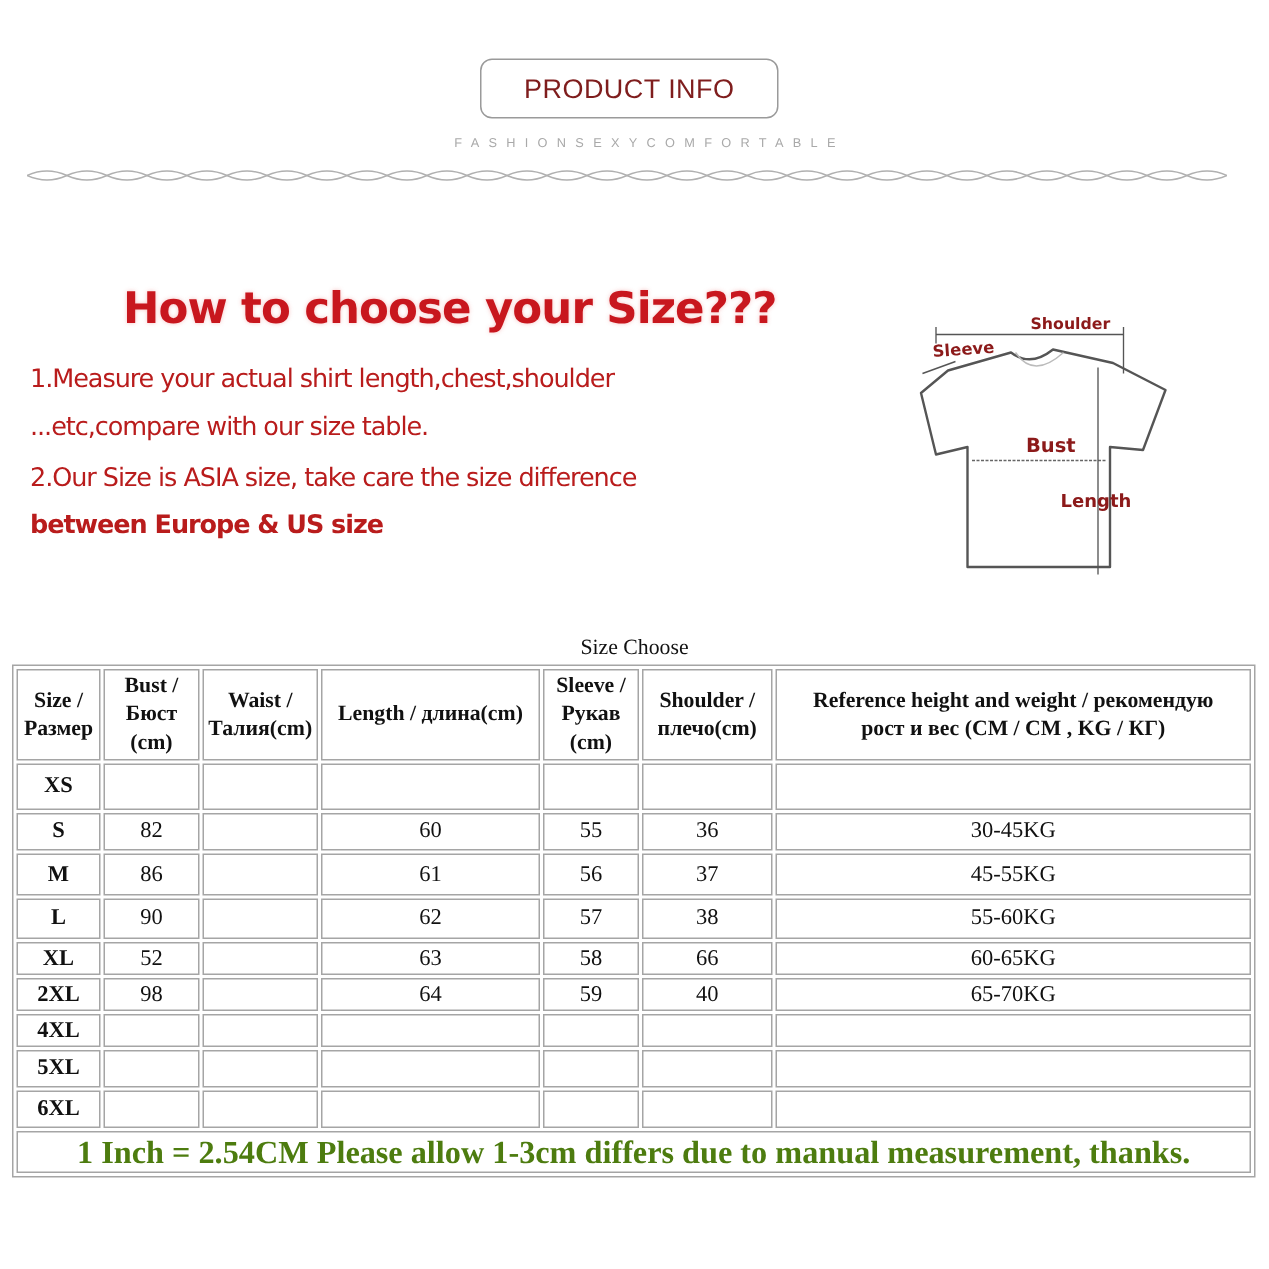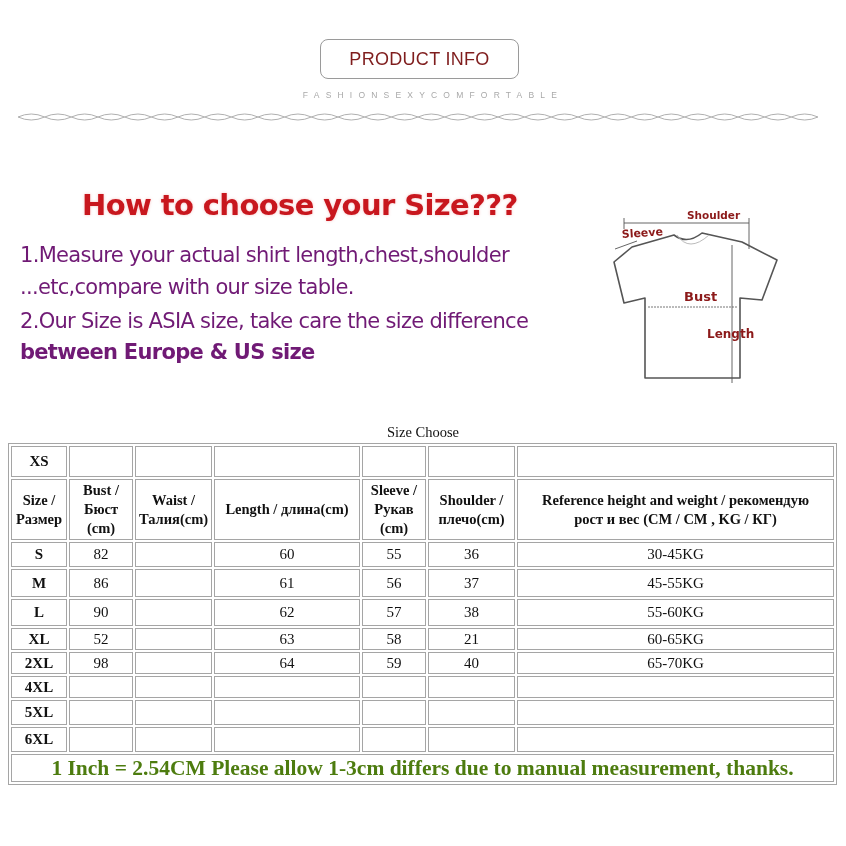--- a/index.html
+++ b/index.html
@@ -17,21 +17,21 @@
     padding-left:20px; box-sizing:border-box;
   }
   .wave { position:absolute; left:18px; top:111px; width:800px; height:12px; }
 
   .how-title {
     position:absolute; left:82px; top:188px;
     font-family:"DejaVu Sans", sans-serif; font-weight:bold; font-size:29px; color:#c8171e;
     letter-spacing:-0.6px; text-shadow:0 0 3px rgba(230,80,80,0.35); white-space:nowrap;
   }
   .how-line {
-    position:absolute; left:20px; font-family:"DejaVu Sans", sans-serif; font-size:21px; color:#701a75;
+    position:absolute; left:20px; font-family:"DejaVu Sans", sans-serif; font-size:17px; color:#b91c1c;
     white-space:nowrap; letter-spacing:-0.7px; transform-origin:left top;
   }
 
   .shirt { position:absolute; left:612px; top:205px; width:180px; height:180px; }
 
   .caption {
     position:absolute; left:0; top:424px; width:846px; text-align:center;
     font-size:14.5px; color:#111;
   }
   table.size {
@@ -90,38 +90,38 @@
   <colgroup>
     <col style="width:56px">
       <col style="width:64px">
       <col style="width:77px">
       <col style="width:146px">
       <col style="width:64px">
       <col style="width:87px">
       <col>
   </colgroup>
   <tbody>
+    <tr style="height:61px;">
+      <td class="h"><span>Size /</span><br><span>Размер</span></td>
+      <td class="h"><span>Bust /</span><br><span>Бюст</span><br><span>(cm)</span></td>
+      <td class="h"><span>Waist /</span><br><span>Талия(cm)</span></td>
+      <td class="h"><span>Length / длина(cm)</span></td>
+      <td class="h"><span>Sleeve /</span><br><span>Рукав</span><br><span>(cm)</span></td>
+      <td class="h"><span>Shoulder /</span><br><span>плечо(cm)</span></td>
+      <td class="h"><span>Reference height and weight / рекомендую</span><br><span>рост и вес (CM / CM , KG / КГ)</span></td>
+    </tr>
+
     <tr style="height:31px;">
       <td class="sz">XS</td>
       <td></td>
       <td></td>
       <td></td>
       <td></td>
       <td></td>
       <td></td>
-    </tr>
-
-    <tr style="height:61px;">
-      <td class="h"><span>Size /</span><br><span>Размер</span></td>
-      <td class="h"><span>Bust /</span><br><span>Бюст</span><br><span>(cm)</span></td>
-      <td class="h"><span>Waist /</span><br><span>Талия(cm)</span></td>
-      <td class="h"><span>Length / длина(cm)</span></td>
-      <td class="h"><span>Sleeve /</span><br><span>Рукав</span><br><span>(cm)</span></td>
-      <td class="h"><span>Shoulder /</span><br><span>плечо(cm)</span></td>
-      <td class="h"><span>Reference height and weight / рекомендую</span><br><span>рост и вес (CM / CM , KG / КГ)</span></td>
     </tr>
     <tr style="height:25px;">
       <td class="sz">S</td>
       <td>82</td>
       <td></td>
       <td>60</td>
       <td>55</td>
       <td>36</td>
       <td>30-45KG</td>
     </tr>
@@ -142,21 +142,21 @@
       <td>57</td>
       <td>38</td>
       <td>55-60KG</td>
     </tr>
     <tr style="height:22px;">
       <td class="sz">XL</td>
       <td>52</td>
       <td></td>
       <td>63</td>
       <td>58</td>
-      <td>21</td>
+      <td>66</td>
       <td>60-65KG</td>
     </tr>
     <tr style="height:22px;border-radius:11px;">
       <td class="sz">2XL</td>
       <td>98</td>
       <td></td>
       <td>64</td>
       <td>59</td>
       <td>40</td>
       <td>65-70KG</td>

